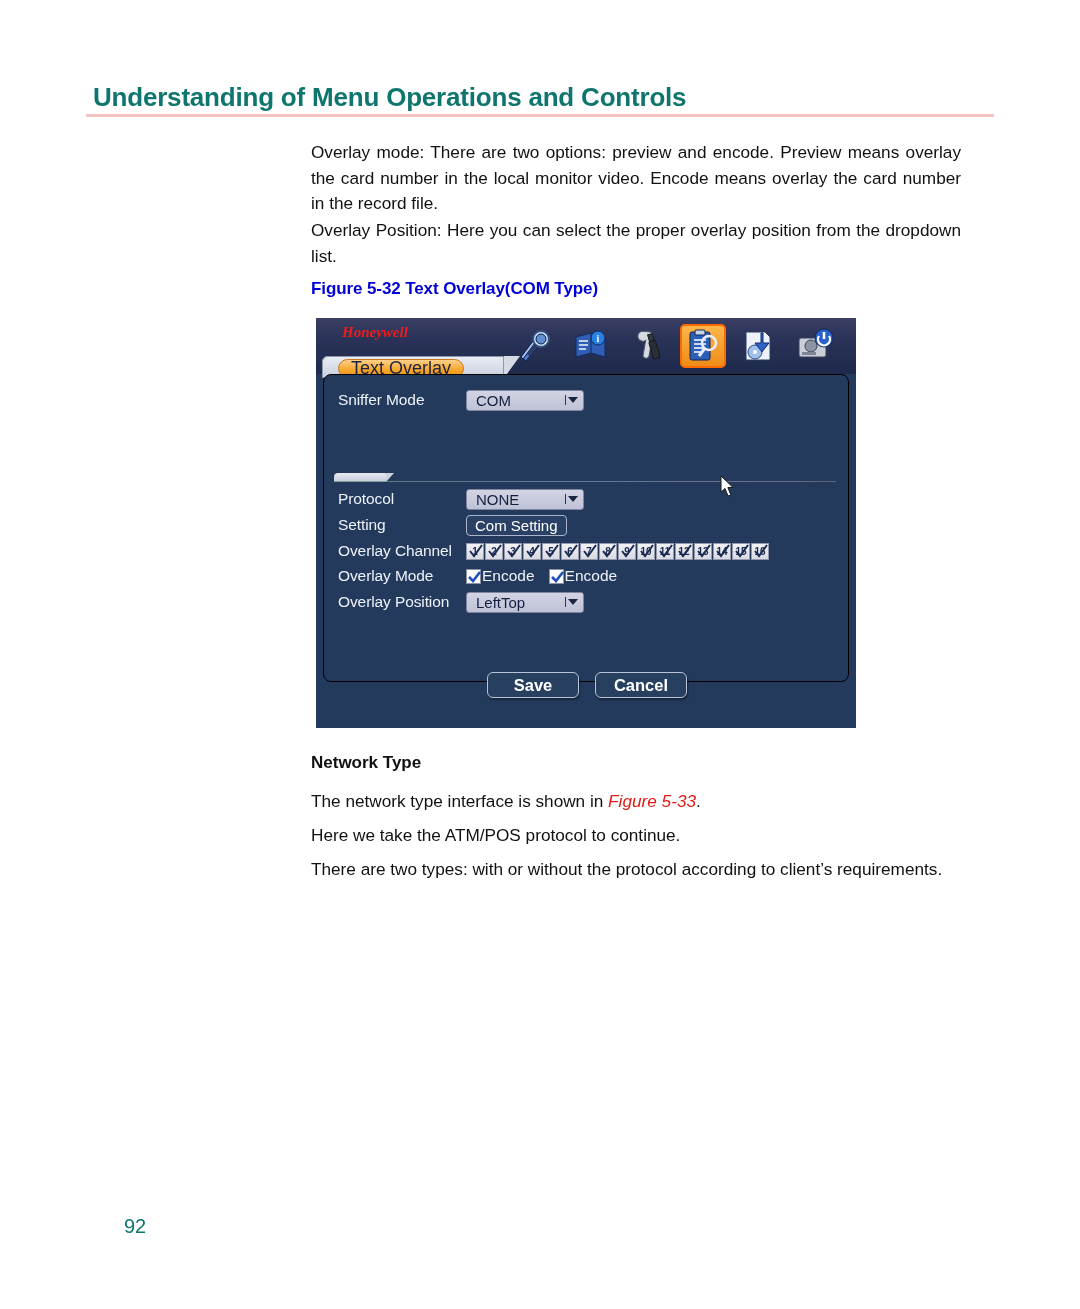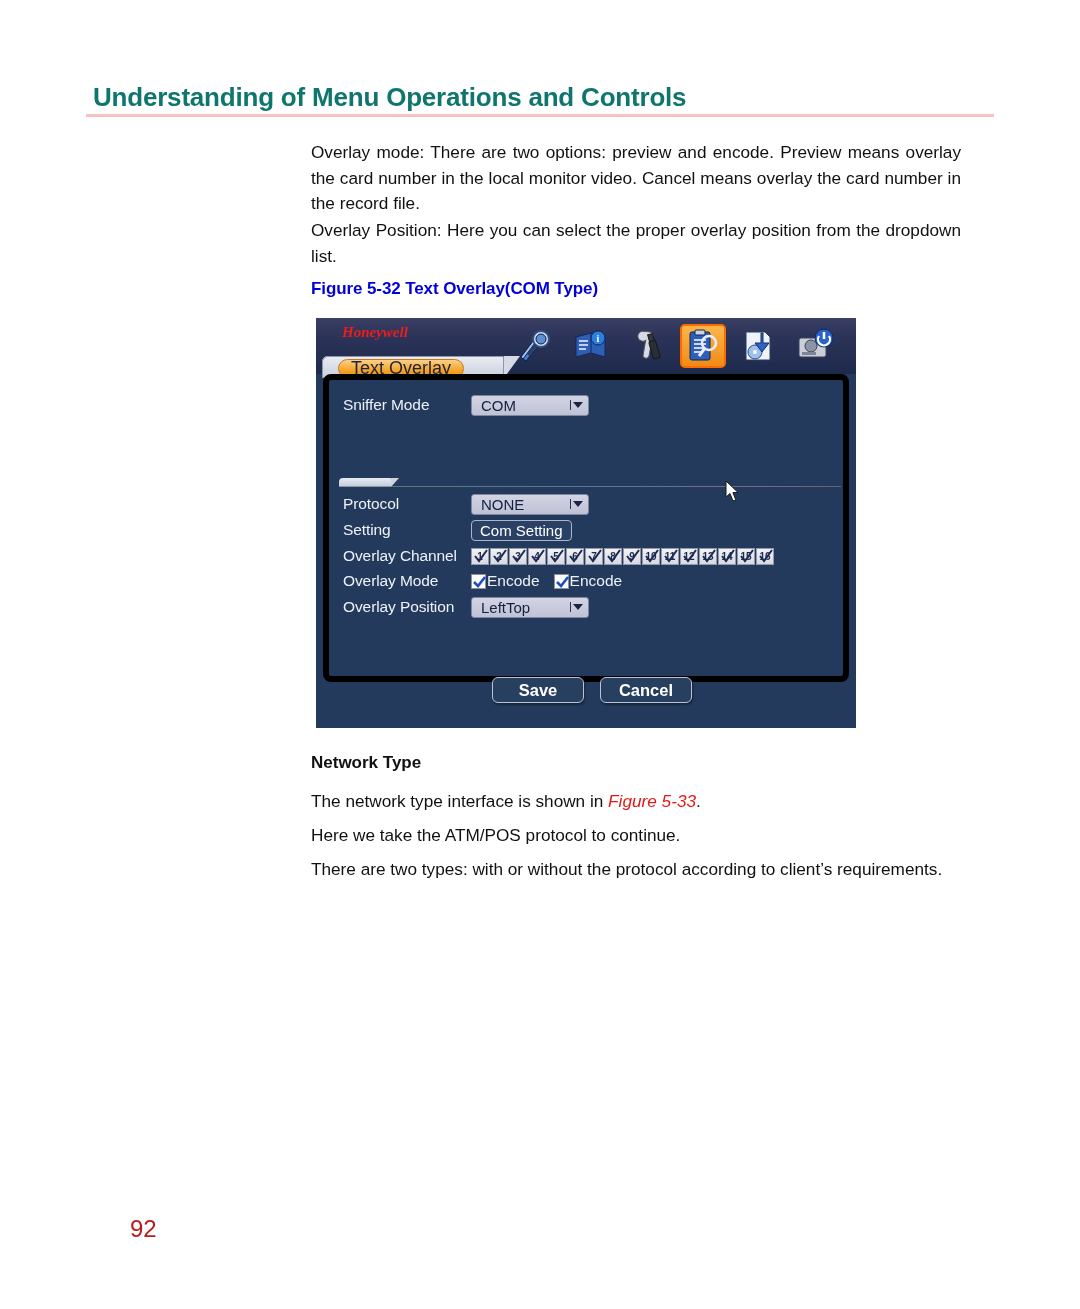--- a/index.html
+++ b/index.html
@@ -64,24 +64,24 @@
     font-weight: bold;
     color: #111111;
   }
   .fig-ref {
     font-style: italic;
     color: #e01b16;
   }
 
   .page-number {
     position: absolute;
-    left: 130px;
+    left: 124px;
     top: 1215px;
-    font-size: 24px;
-    color: #b91c1c;
+    font-size: 20px;
+    color: #0f766e;
   }
 
   
   .dvr {
     position: absolute;
     left: 316px;
     top: 318px;
     width: 540px;
     height: 410px;
     background: #233a5c;
@@ -173,21 +173,21 @@
     font-weight: normal;
   }
 
   
   .panel {
     position: absolute;
     left: 7px;
     top: 56px;
     width: 526px;
     height: 308px;
-    border: 6px solid #000000;
+    border: 1px solid #000000;
     border-radius: 8px;
     box-sizing: border-box;
     background: #233a5c;
   }
   .sep-line {
     position: absolute;
     left: 10px;
     top: 106px;
     width: 502px;
     height: 1px;
@@ -354,21 +354,21 @@
     height: 22px;
     pointer-events: none;
   }
 </style>
 </head>
 <body>
 
 <div class="page-title">Understanding of Menu Operations and Controls</div>
 <div class="header-rule"></div>
 
-<div class="para" style="top:140px;">Overlay mode: There are two options: preview and encode. Preview means overlay the card number in the local monitor video. Cancel means overlay the card number in the record file.</div>
+<div class="para" style="top:140px;">Overlay mode: There are two options: preview and encode. Preview means overlay the card number in the local monitor video. Encode means overlay the card number in the record file.</div>
 <div class="para" style="top:218px;">Overlay Position: Here you can select the proper overlay position from the dropdown list.</div>
 <div class="fig-caption" style="top:279px;">Figure 5-32 Text Overlay(COM Type)</div>
 
 <div class="dvr">
 
   <div class="dvr-titlebar">
     <div class="brand">Honeywell</div>
 
     <div class="toolbar">
 

